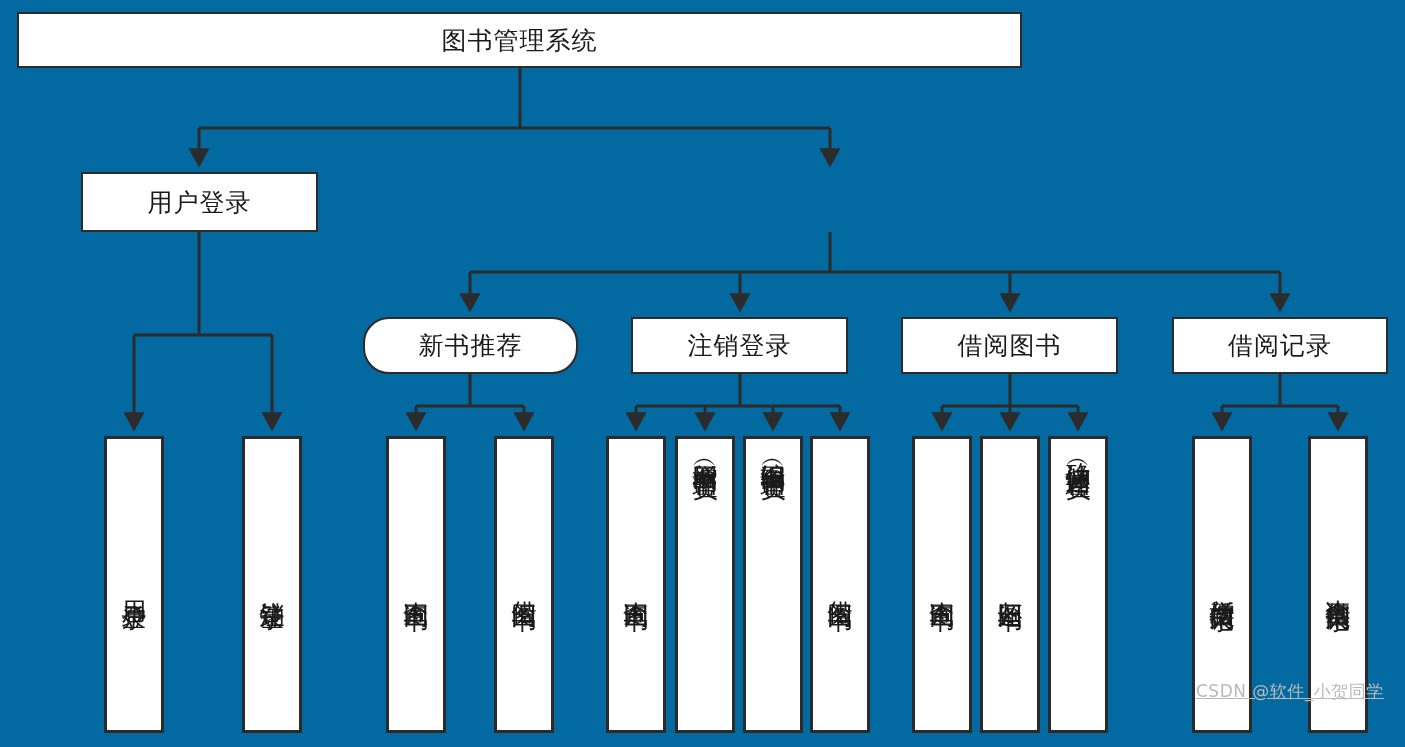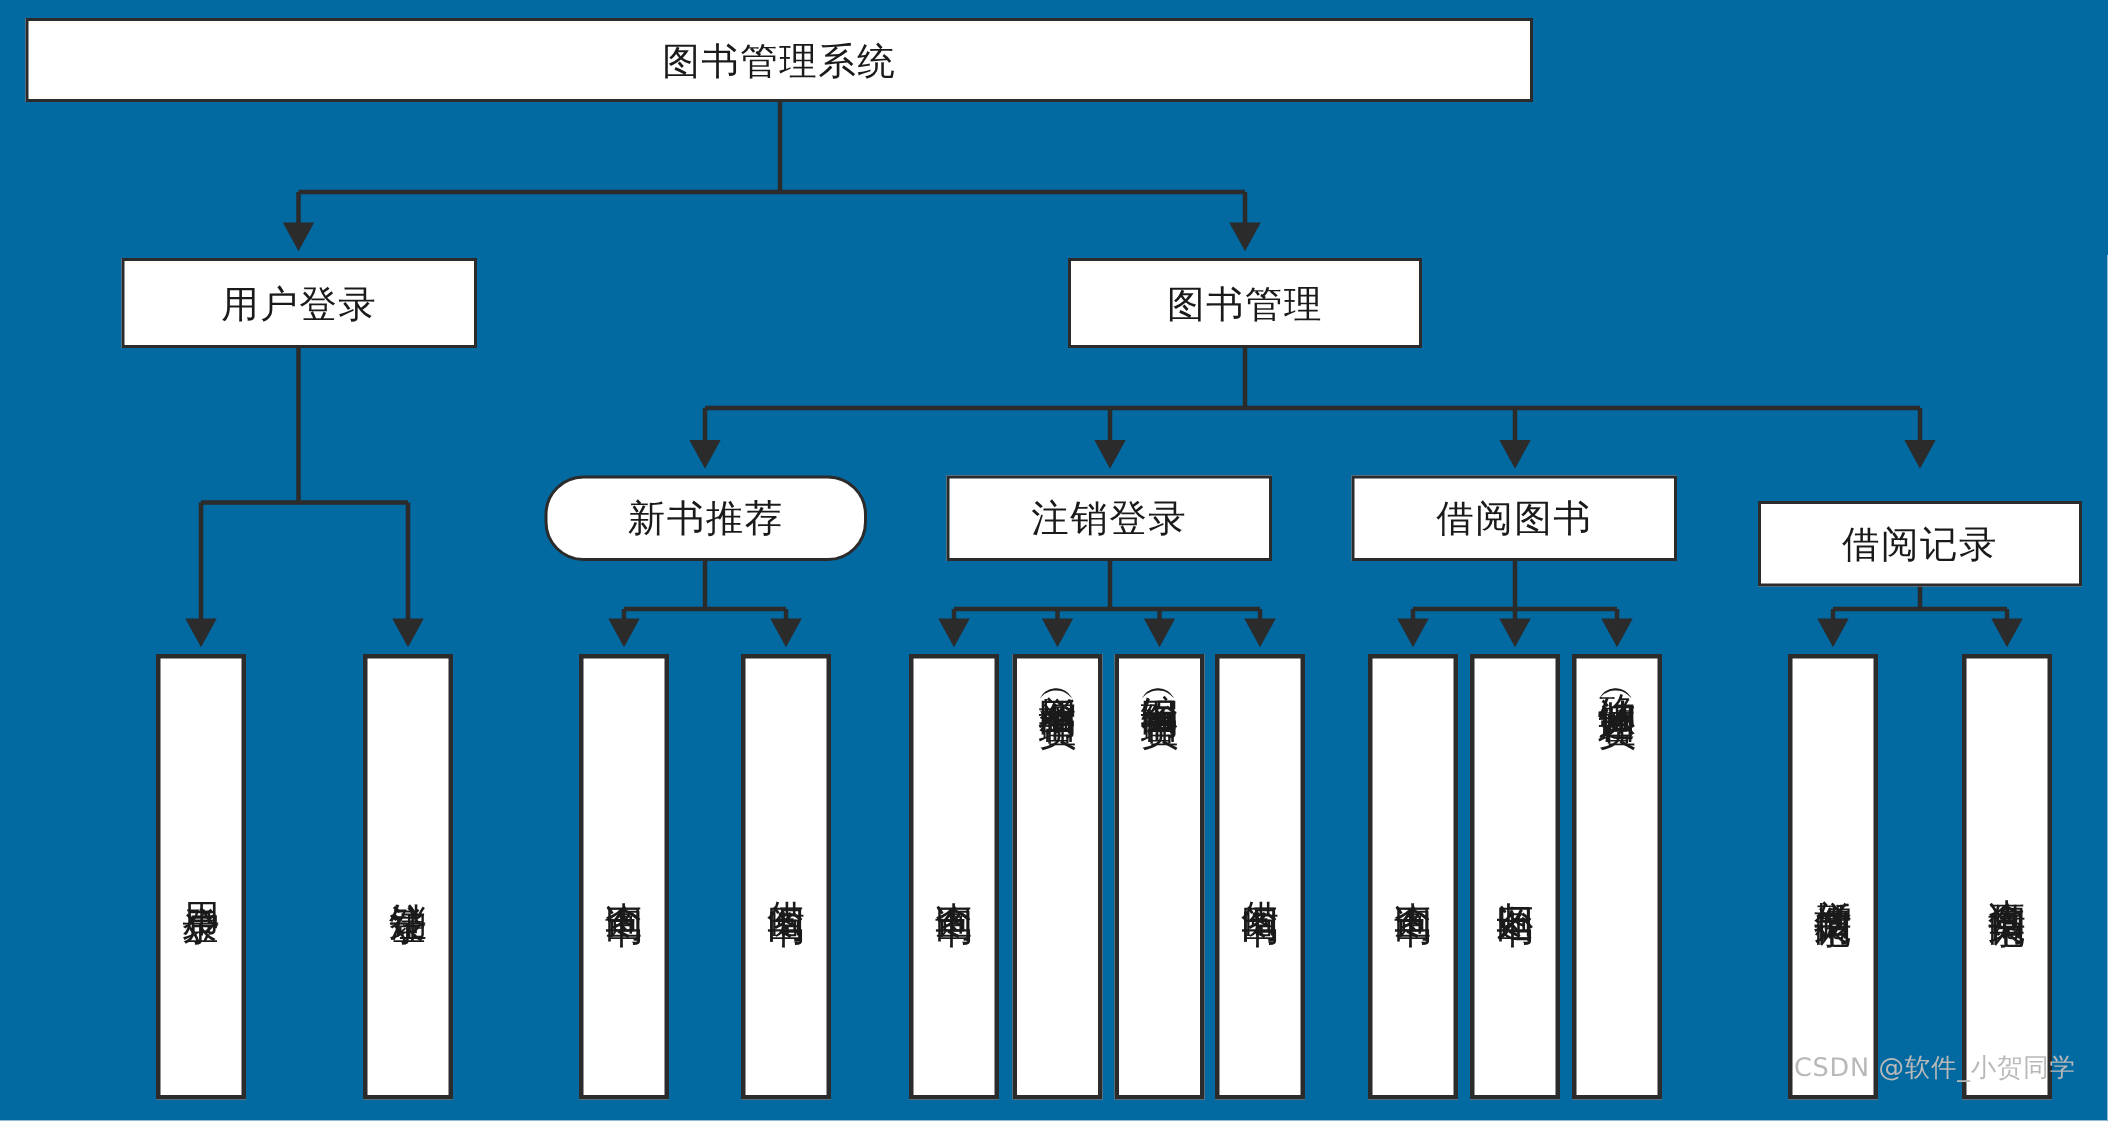--- a/index.html
+++ b/index.html
@@ -60,25 +60,26 @@
     align-items: center;
     justify-content: center;
   }
   .leaf-inner.top {
     align-items: flex-start;
     padding-top: 4px;
   }
   .watermark {
     position: absolute;
     left: 1196px;
-    top: 700px;
+    top: 680px;
     font-size: 17px;
     color: #b9b9b9;
     white-space: nowrap;
     letter-spacing: 0.5px;
+    text-decoration: underline;
   }
 </style>
 </head>
 <body>
 
 <div id="canvas">
 
   <svg class="wires" viewBox="0 0 1405 747">
     <defs>
       <marker id="arrow" viewBox="0 0 12 12" refX="9" refY="6" markerWidth="7" markerHeight="7" orient="auto-start-reverse">
@@ -130,37 +131,34 @@
   </svg>
 
   <div class="node h" style="left:17px; top:12px; width:1005px; height:56px;">
     <span>图书管理系统</span>
   </div>
 
   <div class="node h" style="left:81px; top:172px; width:237px; height:60px;">
     <span>用户登录</span>
   </div>
 
-  <div class="node h" style="left:712px; top:172px; width:236px; height:60px;">
-    <span>图书管理</span>
-  </div>
 
   <div class="node h" style="left:363px; top:317px; width:215px; height:57px;border-radius:26px;">
     <span>新书推荐</span>
   </div>
 
   <div class="node h" style="left:631px; top:317px; width:217px; height:57px;">
     <span>注销登录</span>
   </div>
 
   <div class="node h" style="left:901px; top:317px; width:217px; height:57px;">
     <span>借阅图书</span>
   </div>
 
-  <div class="node h" style="left:1172px; top:317px; width:216px; height:57px;margin-top:17px;">
+  <div class="node h" style="left:1172px; top:317px; width:216px; height:57px;">
     <span>借阅记录</span>
   </div>
 
   <div class="node leaf" style="left:104px; top:436px; width:60px; height:297px;">
     <span class="leaf-inner">
         <span class="vtext">用户登录</span>
       </span>
   </div>
 
   <div class="node leaf" style="left:242px; top:436px; width:60px; height:297px;">

